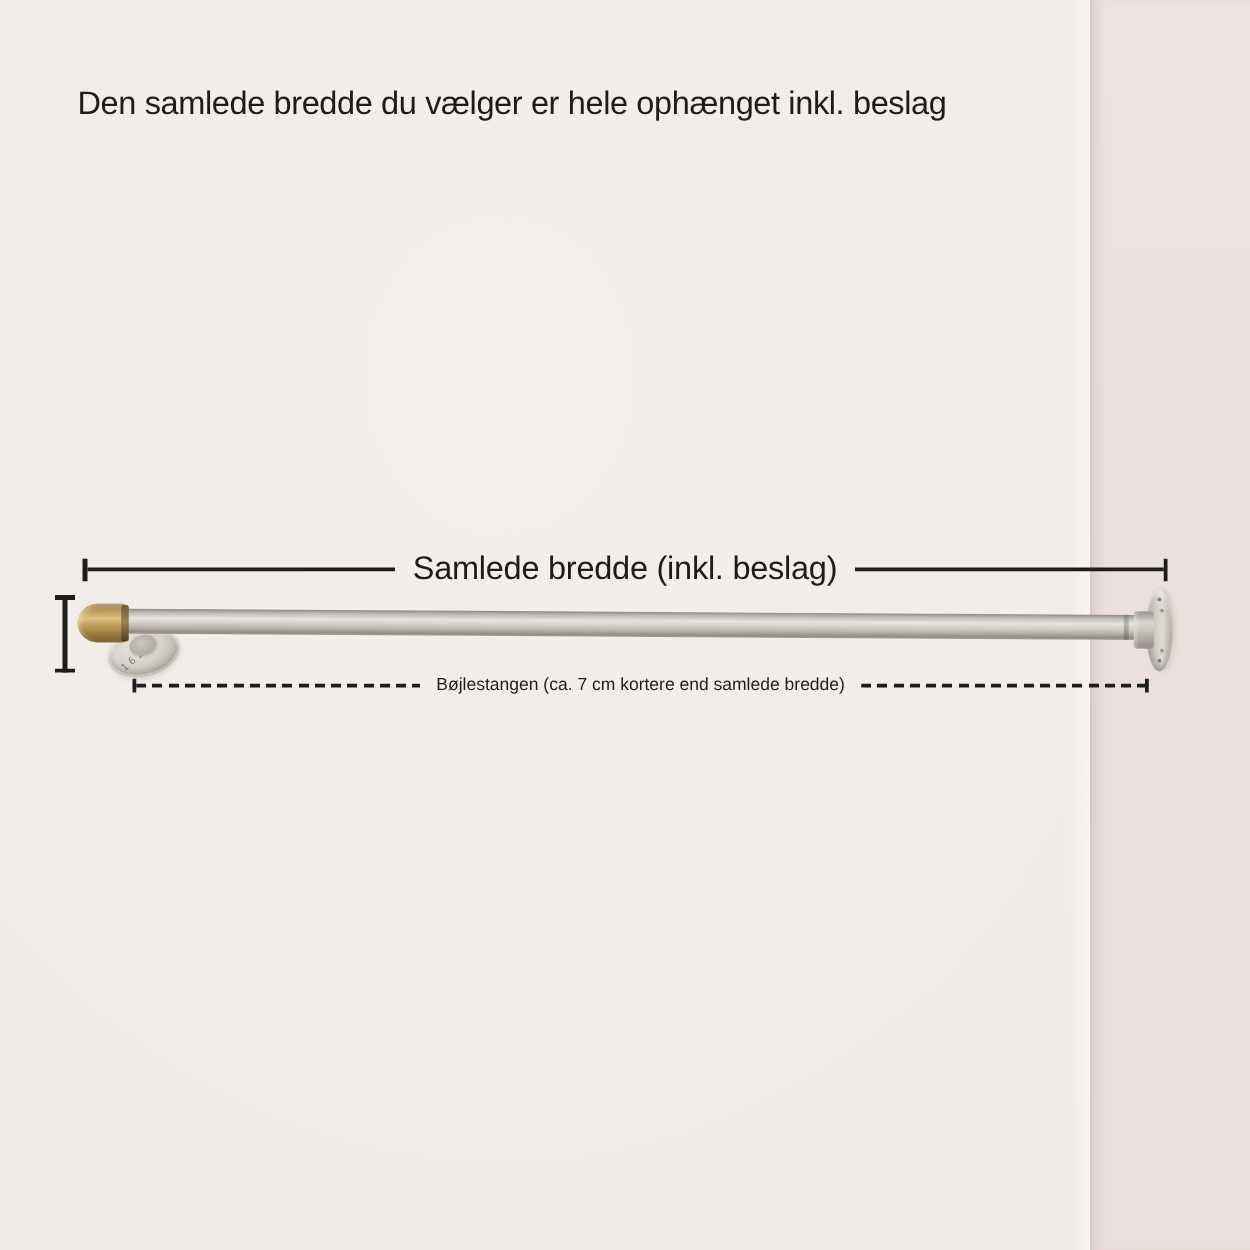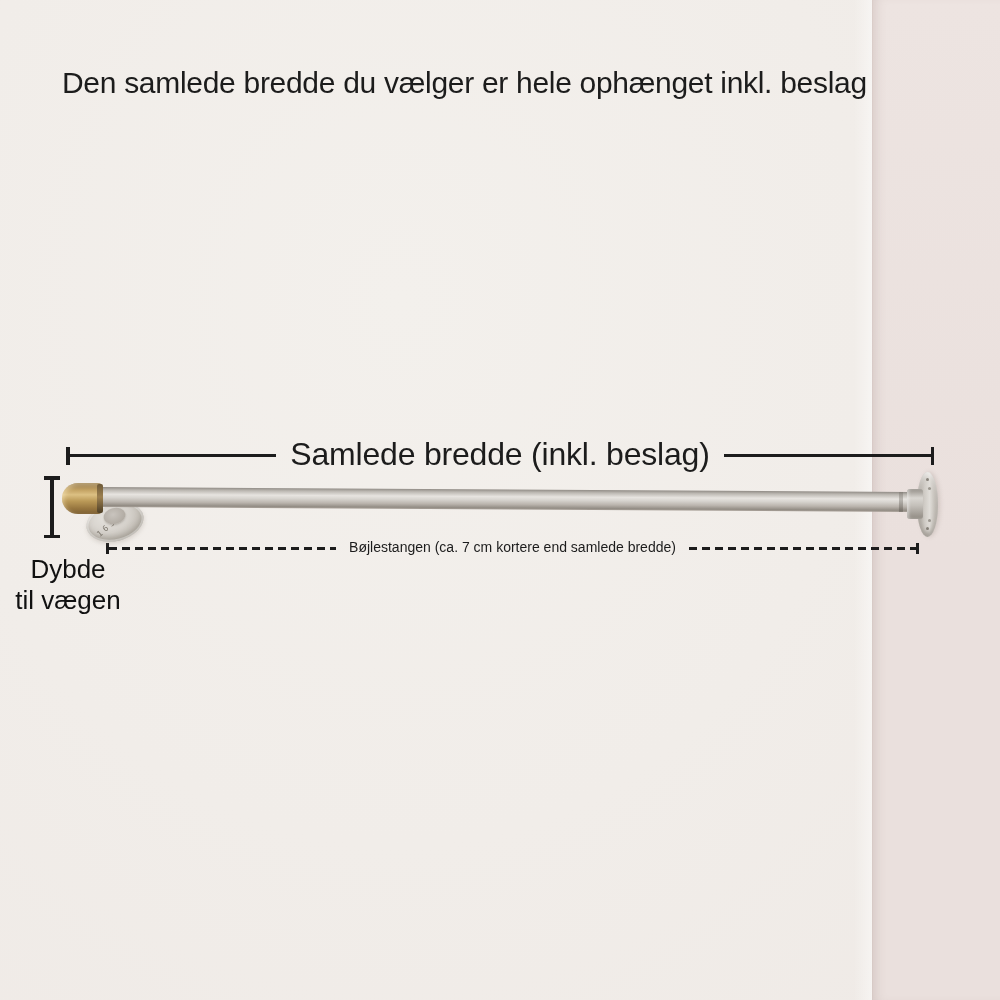--- a/index.html
+++ b/index.html
@@ -15,31 +15,31 @@
     box-shadow:inset 9px 0 12px -7px rgba(125,95,90,0.20);
     border-left:1px solid rgba(150,125,118,0.22);
   }
   .corner-highlight{
     position:absolute;left:854px;top:0;width:18px;height:1000px;
     background:linear-gradient(to right, rgba(255,255,255,0), rgba(255,255,255,0.45));
   }
   
   .instructions{
     position:absolute;left:62px;top:64px;width:860px;
-    font-size:30px;line-height:37px;letter-spacing:-0.3px;color:#1c1c1c;
+    font-size:26px;line-height:37px;letter-spacing:-0.3px;color:#1c1c1c;
   }
   
   .dim-total{
     position:absolute;left:66px;top:446px;width:868px;height:19px;
     display:flex;align-items:center;color:#1c1c1c;
   }
   .dim-total .vtick{width:3.5px;height:18px;background:#1c1c1c;flex:0 0 auto;}
   .dim-total .hline{flex:1 1 auto;height:3px;background:#1c1c1c;}
   .dim-label{
-    flex:0 0 auto;margin:0 14px;font-size:32px;letter-spacing:-0.2px;
+    flex:0 0 auto;margin:0 14px;font-size:26px;letter-spacing:-0.2px;
     transform:translateY(-1px);white-space:nowrap;
   }
   
   .dim-rod{
     position:absolute;left:106px;top:538px;width:813px;height:20px;
     display:flex;align-items:center;color:#1c1c1c;
   }
   .dim-rod .vtick{width:3px;height:11px;background:#1c1c1c;flex:0 0 auto;}
   .dim-rod .dash{
     flex:1 1 auto;height:3px;
@@ -148,18 +148,14 @@
     <span class="dash"></span>
     <span class="vtick"></span>
   </div>
 
   <div class="dim-depth">
     <span class="hcap top"></span>
     <span class="vbar"></span>
     <span class="hcap bottom"></span>
   </div>
 
-  <div class="depth-label">
-    <div>Dybde</div>
-    <div>til vægen</div>
-  </div>
 
 </div>
 
 </body></html>

